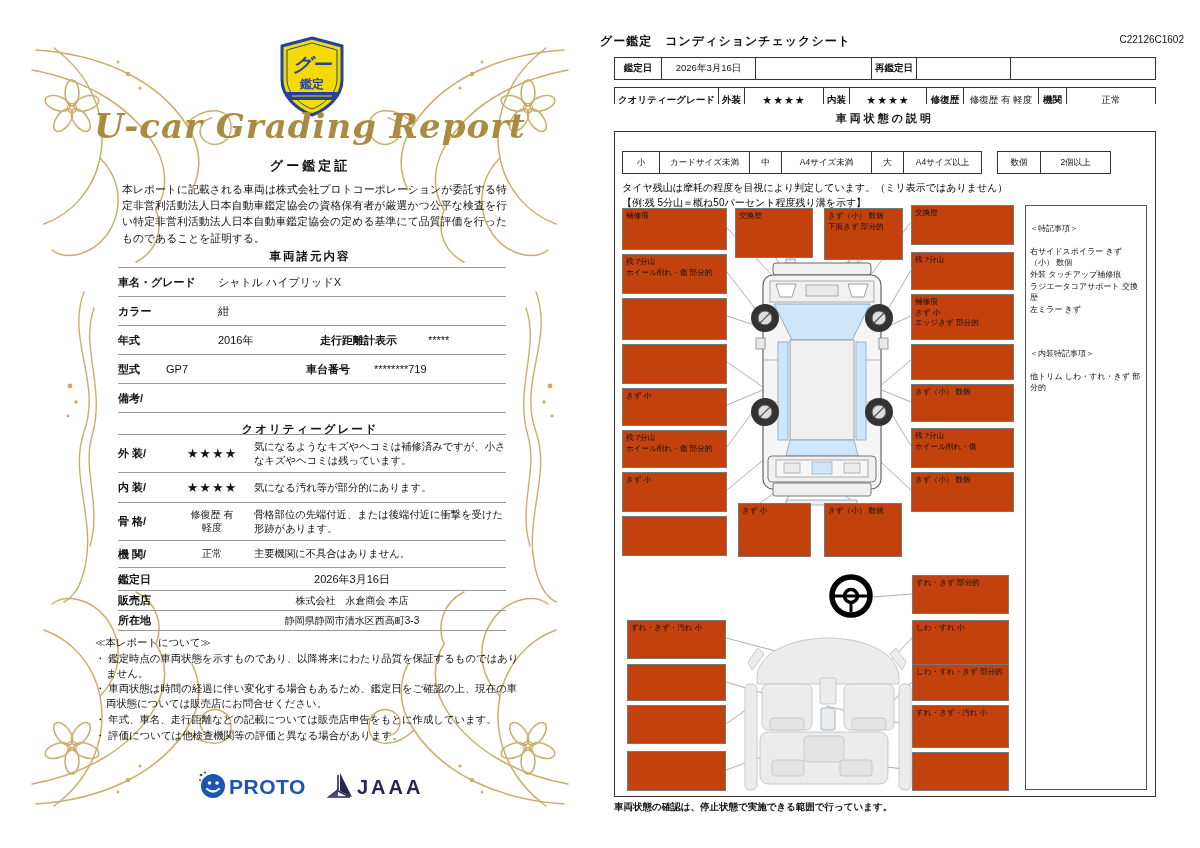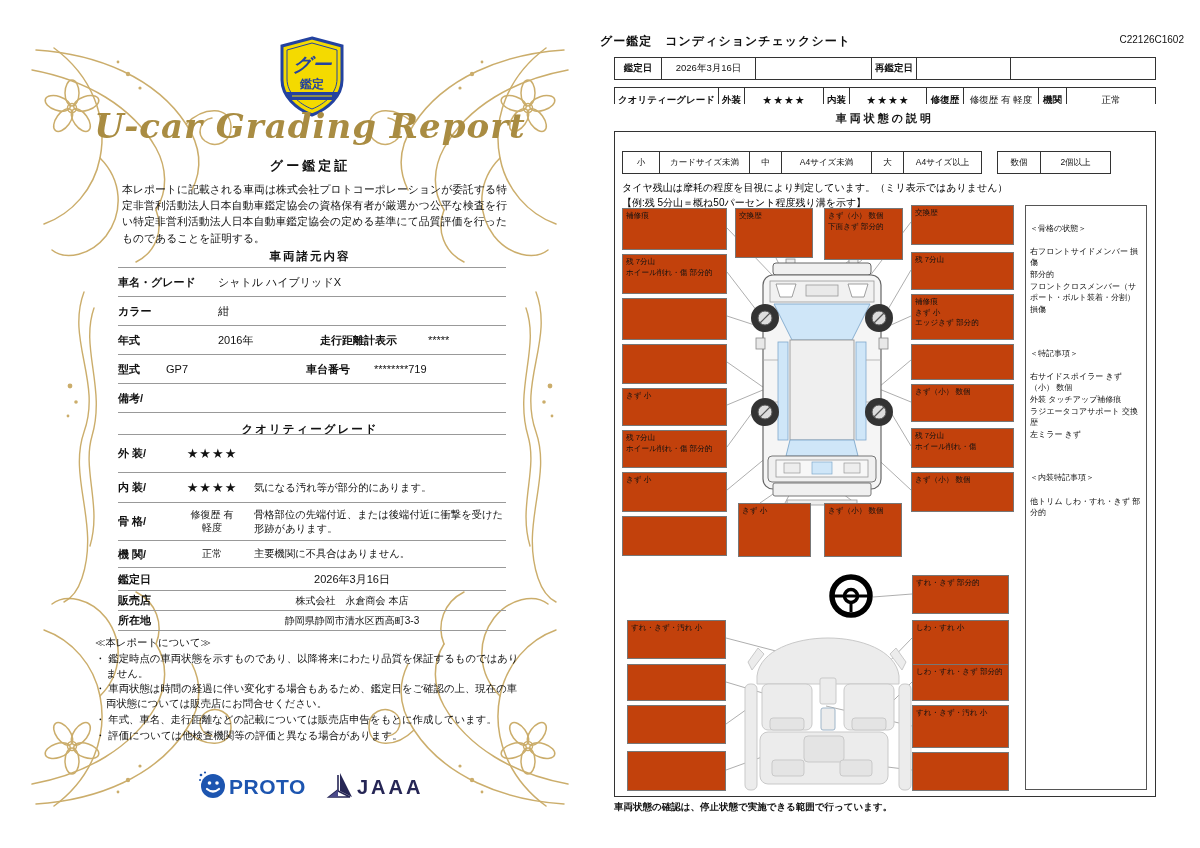--- a/index.html
+++ b/index.html
@@ -145,20 +145,21 @@
         <div class="lbl">備考/</div>
       </div>
     </div>
 
     <div class="lp-abs lp-center lp-sec-title" style="top:422px">クオリティーグレード</div>
 
     <div class="lp-abs lp-table" style="left:118px;top:434px;width:388px">
       <div class="lp-row" style="grid-template-columns:52px 84px 1fr;height:38px">
         <div class="lbl">外 装/</div>
         <div class="grade-stars">★★★★</div>
+        <div class="grade-desc">気になるようなキズやヘコミは補修済みですが、小さなキズやヘコミは残っています。</div>
       </div>
       <div class="lp-row" style="grid-template-columns:52px 84px 1fr;height:30px">
         <div class="lbl">内 装/</div>
         <div class="grade-stars">★★★★</div>
         <div class="grade-desc">気になる汚れ等が部分的にあります。</div>
       </div>
       <div class="lp-row" style="grid-template-columns:52px 84px 1fr;height:38px">
         <div class="lbl">骨 格/</div>
         <div class="grade-val">修復歴 有
 軽度</div>
@@ -378,26 +379,20 @@
     <div class="cbox" style="left:311px;top:344px;width:103px;height:36px"></div>
     <div class="cbox" style="left:311px;top:384px;width:103px;height:38px">きず（小） 数個</div>
     <div class="cbox" style="left:311px;top:428px;width:103px;height:40px">残 7分山
 ホイール削れ・傷</div>
     <div class="cbox" style="left:311px;top:472px;width:103px;height:40px">きず（小） 数個</div>
     <div class="cbox" style="left:138px;top:503px;width:73px;height:54px">きず 小</div>
     <div class="cbox" style="left:224px;top:503px;width:78px;height:54px">きず（小） 数個</div>
 
     <div id="skeleton-panel" style="left:425px;top:205px;width:122px;height:585px">
       <div class="sk-sec">
-        <div>＜骨格の状態＞</div>
-        <div>右フロントサイドメンバー 損傷
-部分的
-フロントクロスメンバー（サポート・ボルト装着・分割）損傷</div>
-      </div>
-      <div class="sk-sec">
         <div>＜特記事項＞</div>
         <div>右サイドスポイラー きず（小） 数個
 外装 タッチアップ補修痕
 ラジエータコアサポート 交換歴
 左ミラー きず</div>
       </div>
       <div class="sk-sec">
         <div>＜内装特記事項＞</div>
         <div>他トリム しわ・すれ・きず 部分的</div>
       </div>

